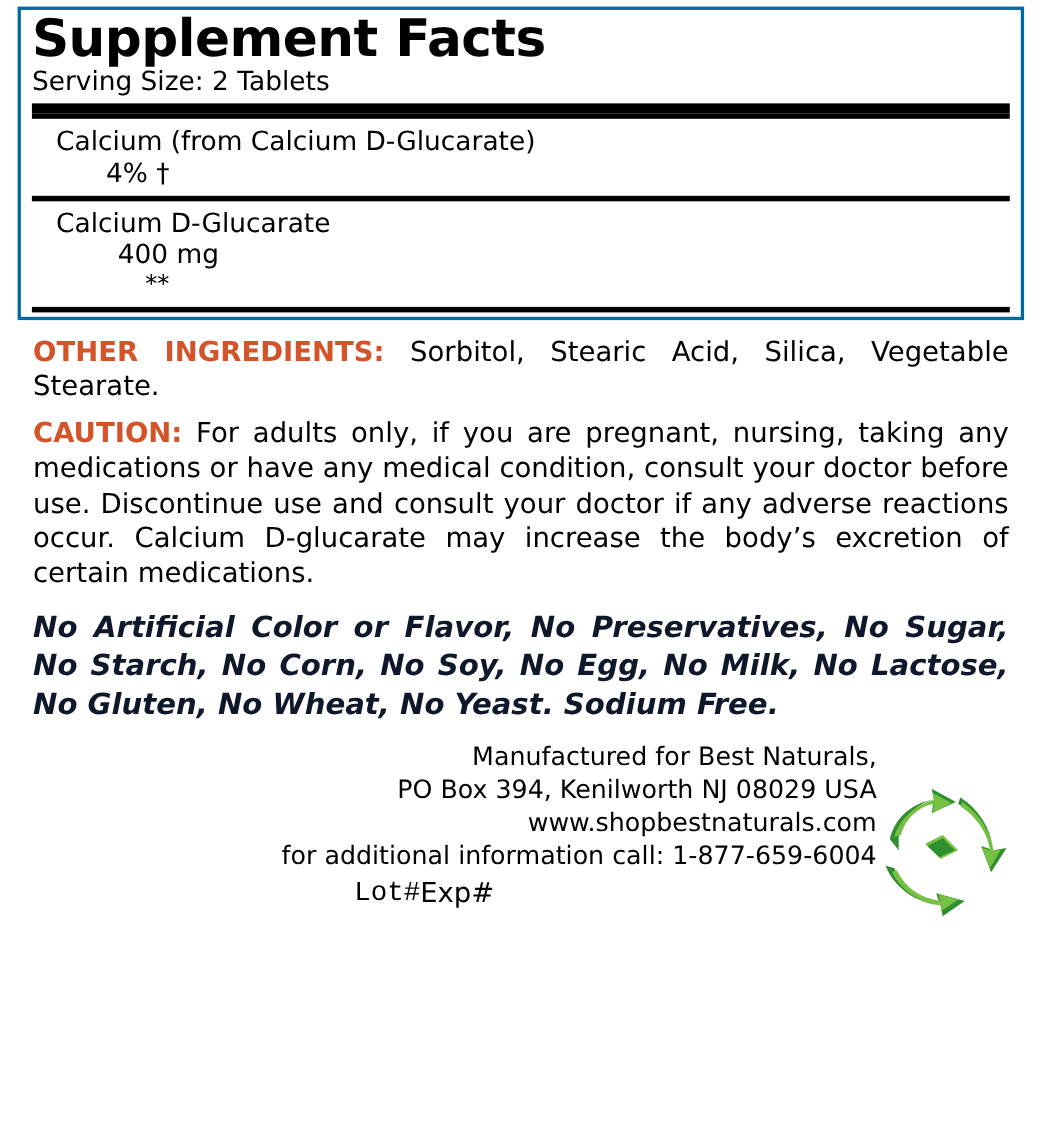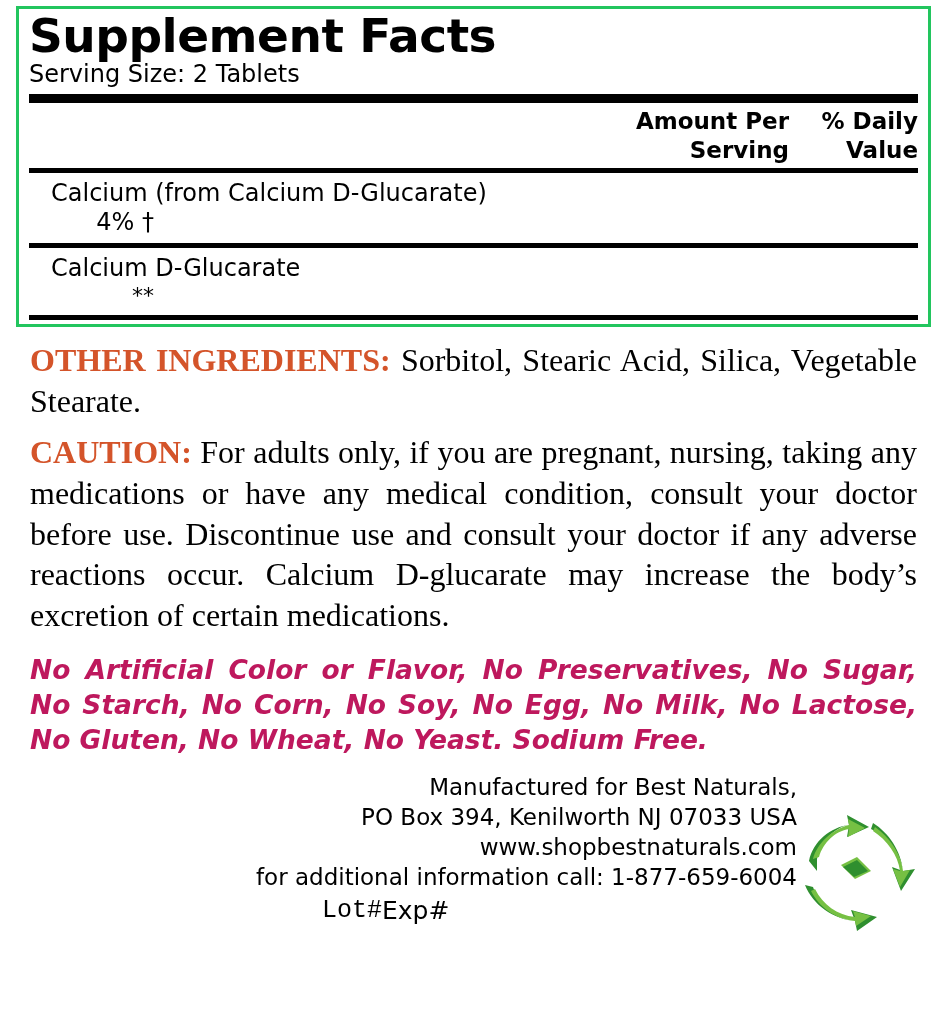--- a/index.html
+++ b/index.html
@@ -17,21 +17,21 @@
   .page {
     position: relative;
     width: 947px;
     height: 1024px;
     box-sizing: border-box;
     padding: 6px 12px 0 12px;
   }
 
   
   .sf-panel {
-    border: 3px solid #22c55e;
+    border: 3px solid #0369a1;
     box-sizing: border-box;
     padding: 2px 10px 4px 10px;
     margin: 0 4px;
   }
   .sf-title {
     font-size: 47px;
     font-weight: bold;
     letter-spacing: -0.5px;
     line-height: 1.05;
     margin: 0 0 1px 0;
@@ -102,35 +102,34 @@
     font-size: 23px;
     line-height: 1.28;
     padding: 4px 0 2px 0;
   }
 
   
   .body-block {
     padding: 0 18px;
   }
   .para {
-    font-size: 32px;
+    font-size: 25px;
     line-height: 1.27;
     margin: 11px 0 0 0;
     text-align: justify;
-    font-family: Liberation Serif, serif;
   }
   .para.first {
     margin-top: 13px;
   }
   .lead {
     color: #d4542a;
     font-weight: bold;
   }
   .noclaims {
-    color: #be185d;
+    color: #0f172a;
     font-style: italic;
     font-weight: bold;
     font-size: 26.5px;
     line-height: 1.33;
     margin: 16px 0 0 0;
     text-align: justify;
   }
 
   
   .footer {
@@ -176,62 +175,53 @@
   <div class="sf-panel">
 
     <div class="sf-title">Supplement Facts</div>
 
     <div class="sf-servingrow">
       <span>Serving Size: 2 Tablets</span>
     </div>
 
     <div class="rule-thick"></div>
 
-    <div class="sf-headrow">
-      <div class="col-amount">
-        <div>Amount Per</div>
-        <div>Serving</div>
-      </div>
-      <div class="col-dv">
-        <div>% Daily</div>
-        <div>Value</div>
-      </div>
-    </div>
 
     <div class="rule-med"></div>
 
     <div class="sf-row">
       <div class="name">Calcium (from Calcium D-Glucarate)</div>
       <div class="dv">4% †</div>
     </div>
 
     <div class="rule-med"></div>
 
     <div class="sf-row">
       <div class="name">Calcium D-Glucarate</div>
+      <div class="amt">400 mg</div>
       <div class="dv dv-stars">**</div>
     </div>
 
     <div class="rule-med"></div>
 
   </div>
 
   <div class="body-block">
 
     <p class="para first"><span class="lead">OTHER INGREDIENTS:</span><span> Sorbitol, Stearic Acid, Silica, Vegetable Stearate.</span></p>
 
     <p class="para"><span class="lead">CAUTION:</span><span> For adults only, if you are pregnant, nursing, taking any medications or have any medical condition, consult your doctor before use. Discontinue use and consult your doctor if any adverse reactions occur. Calcium D-glucarate may increase the body’s excretion of certain medications.</span></p>
 
     <p class="noclaims">No Artificial Color or Flavor, No Preservatives, No Sugar, No Starch, No Corn, No Soy, No Egg, No Milk, No Lactose, No Gluten, No Wheat, No Yeast. Sodium Free.</p>
   </div>
 
   <div class="footer">
     <div class="footer-lines">
       <div>Manufactured for Best Naturals,</div>
-      <div>PO Box 394, Kenilworth NJ 07033 USA</div>
+      <div>PO Box 394, Kenilworth NJ 08029 USA</div>
       <div>www.shopbestnaturals.com</div>
       <div>for additional information call: 1-877-659-6004</div>
     </div>
     <div class="footer-lot">
       <div class="lot">Lot#</div>
       <div class="exp">Exp#</div>
     </div>
 
     <svg class="recycle" viewBox="0 0 120 120" aria-hidden="true">
 

